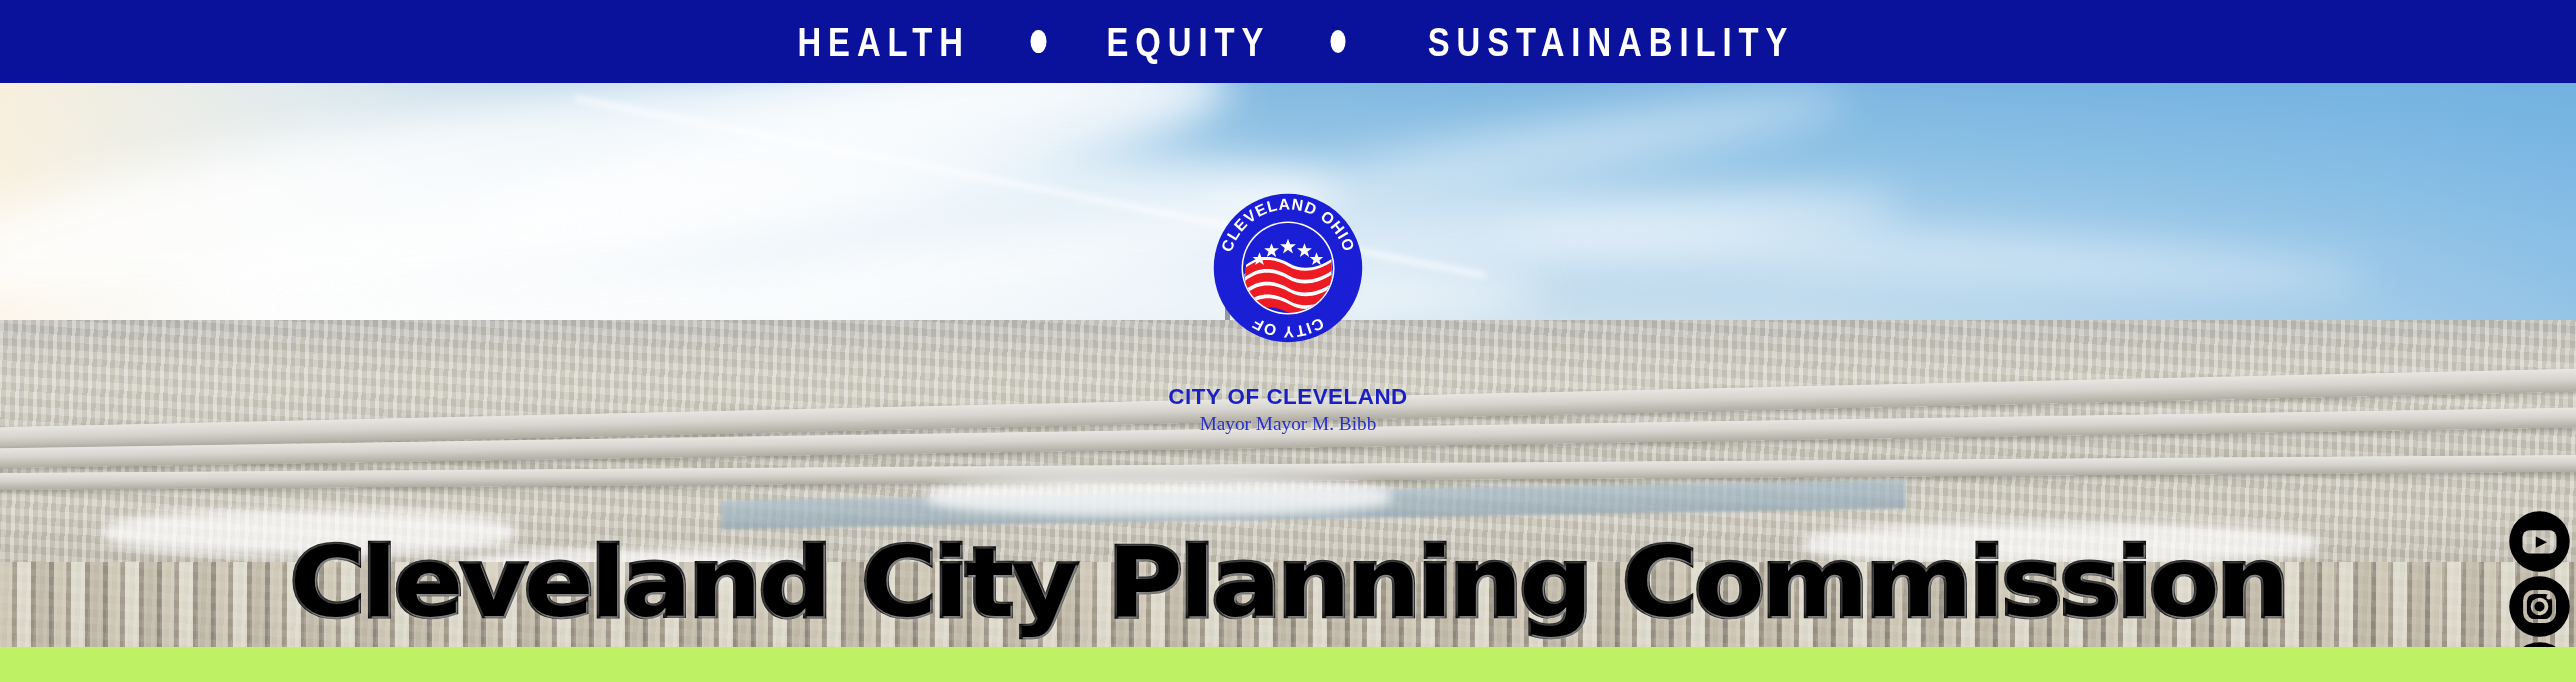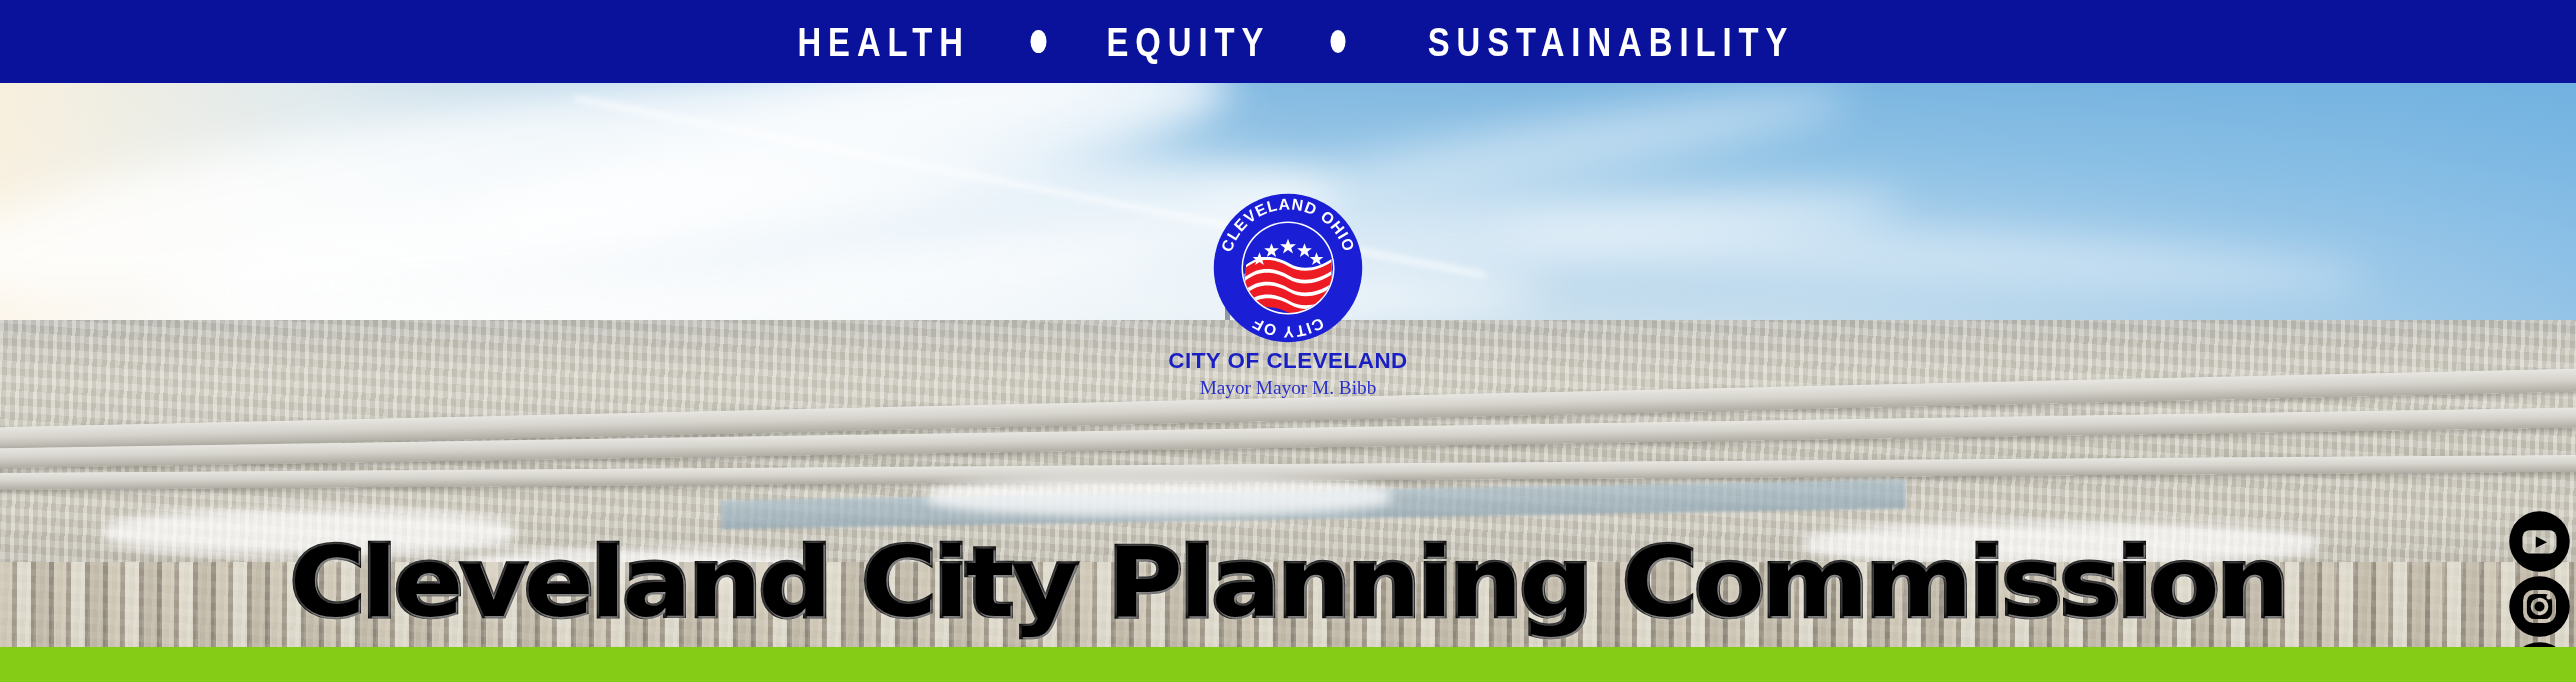--- a/index.html
+++ b/index.html
@@ -6,21 +6,21 @@
   html, body {
     width:2576px; height:682px;
     background:#ffffff;
     font-family:"Liberation Sans", sans-serif;
     overflow:hidden;
   }
 
   #page {
     position:relative;
     width:2576px; height:682px;
-    background:#84cc16;
+    background:#bef264;
     padding-left:40px;
   }
 
   
   #tagline-banner {
     position:absolute; left:0; top:0;
     width:2576px; height:83px;
     background:#0A129B;
     display:flex; align-items:center; justify-content:center;
     z-index:40;
@@ -199,20 +199,21 @@
     text-align:center;
     z-index:25;
   }
   #city-of-cleveland {
     font-family:"Liberation Sans", sans-serif;
     font-weight:bold;
     font-size:22.4px;
     letter-spacing:0.5px;
     color:#1A1FC4;
     line-height:1.05;
+    margin-top:36px;
   }
   #mayor-line {
     font-family:"Liberation Serif", serif;
     font-size:19.3px;
     color:#2A2FC9;
     line-height:1.25;
     margin-top:3.1px;
   }
 
   

